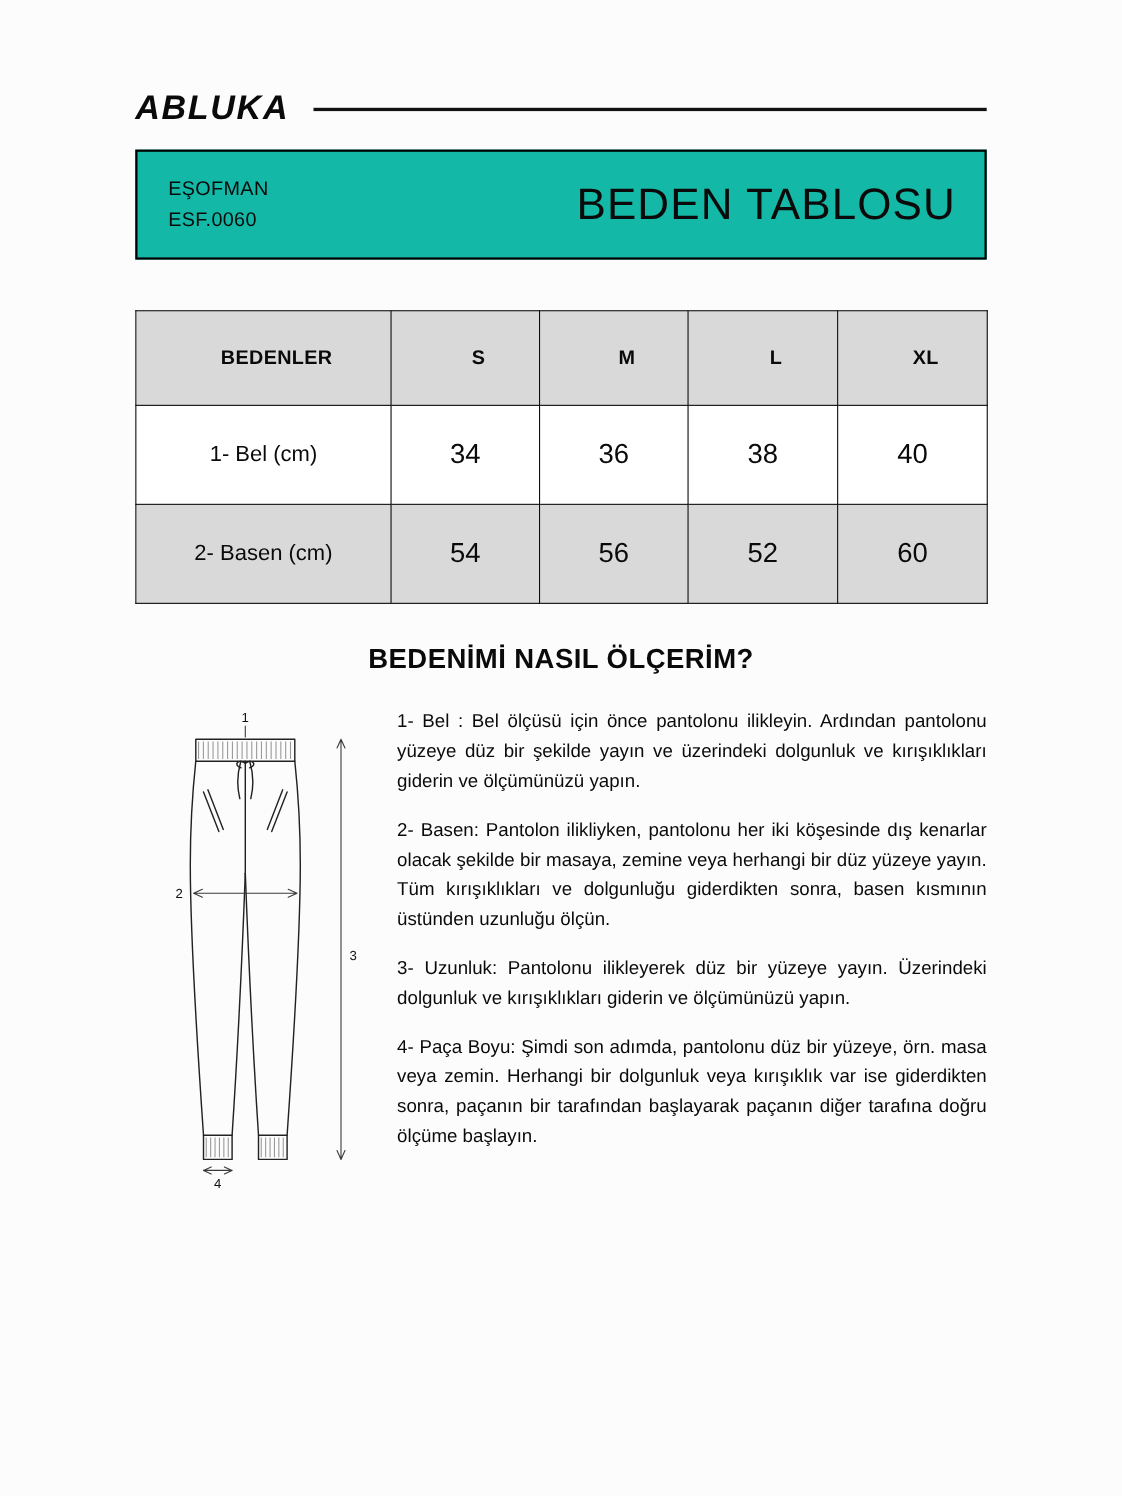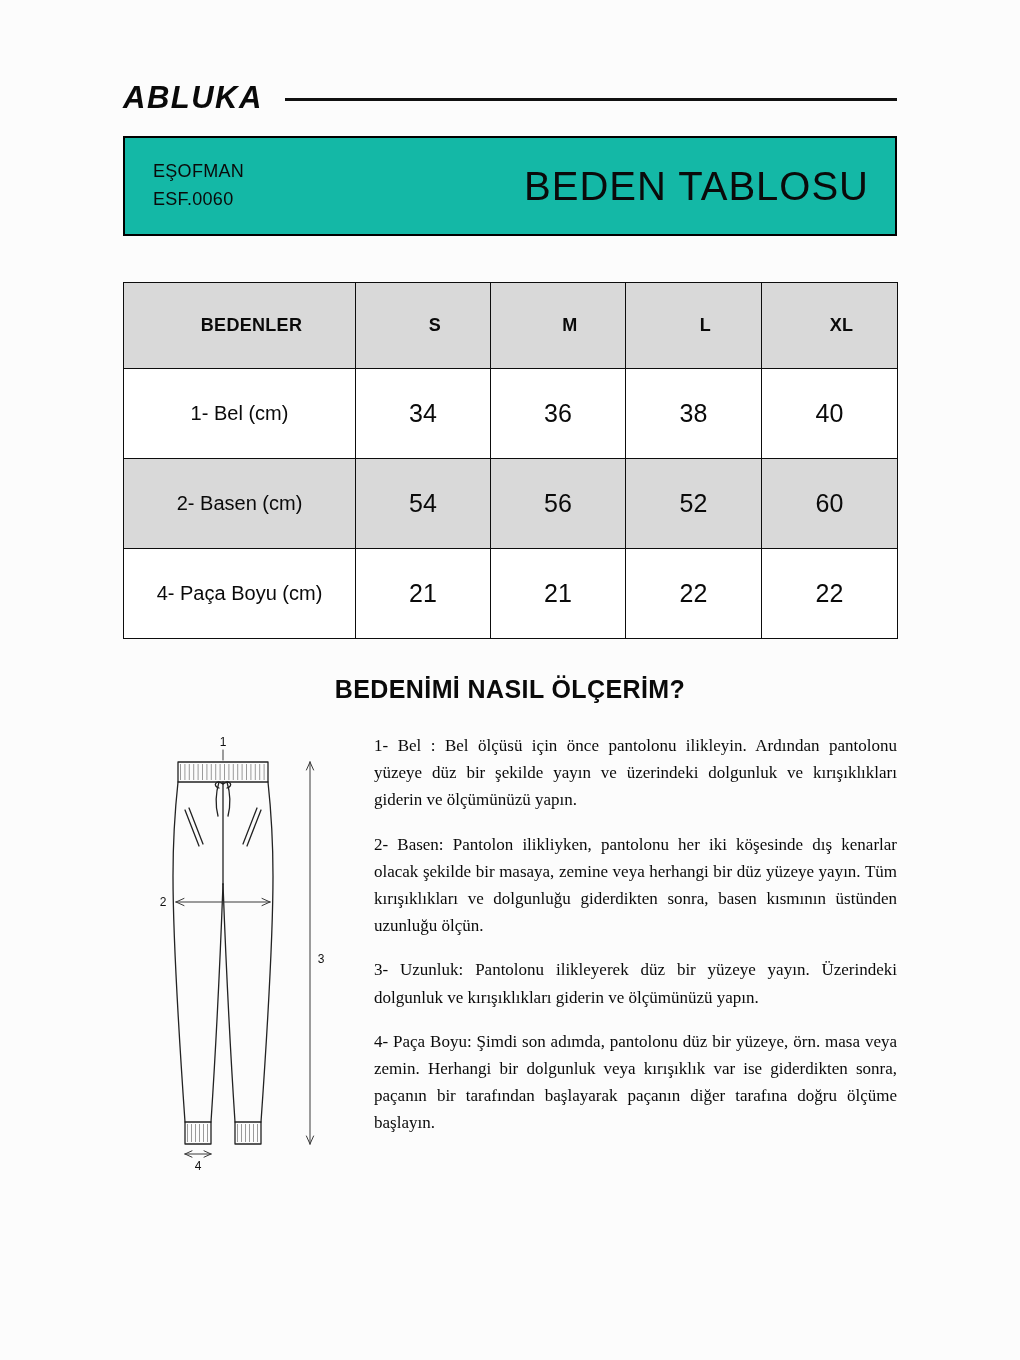--- a/index.html
+++ b/index.html
@@ -24,21 +24,21 @@
   .size-table tbody tr:nth-child(odd)  { background:#ffffff; }
   .size-table tbody tr:nth-child(even) { background:#d9d9d9; }
   th.col-header { font-size:18px; font-weight:700; letter-spacing:0.3px;padding-left:24px; }
   td.row-label  { font-size:20px; font-weight:400; }
   td.size-value { font-size:25px; font-weight:400;margin-top:32px; }
 
   .section-heading { margin-top:36px; font-size:25px; font-weight:700; letter-spacing:0.4px;text-align:center; }
 
   .measure-row { display:flex; align-items:flex-start; margin-top:28px; }
   .diagram-wrap { flex:0 0 230px; width:230px; padding-top:2px; }
-  .measure-text { flex:1; margin-left:21px;font-family:Liberation Serif, serif; }
+  .measure-text { flex:1; margin-left:8px; }
   .measure-text p { font-size:17px; line-height:1.6; text-align:justify; margin-bottom:17px; }
 </style>
 </head>
 <body>
 
 <div class="page">
   <div class="content">
 
     <div class="logo-row">
       <div class="logo">ABLUKA</div>
@@ -77,27 +77,20 @@
           <td class="size-value">36</td>
           <td class="size-value">38</td>
           <td class="size-value">40</td>
         </tr>
         <tr>
           <td class="row-label">2- Basen (cm)</td>
           <td class="size-value">54</td>
           <td class="size-value">56</td>
           <td class="size-value">52</td>
           <td class="size-value">60</td>
-        </tr>
-        <tr>
-          <td class="row-label">4- Paça Boyu (cm)</td>
-          <td class="size-value">21</td>
-          <td class="size-value">21</td>
-          <td class="size-value">22</td>
-          <td class="size-value">22</td>
         </tr>
       </tbody>
     </table>
 
     <h2 class="section-heading">BEDENİMİ NASIL ÖLÇERİM?</h2>
 
     <div class="measure-row">
       <div class="diagram-wrap">
         <svg viewBox="0 0 225 440" width="225" height="440" xmlns="http://www.w3.org/2000/svg">
           <g stroke="#222" fill="none" stroke-width="1.3" stroke-linecap="round" stroke-linejoin="round">

